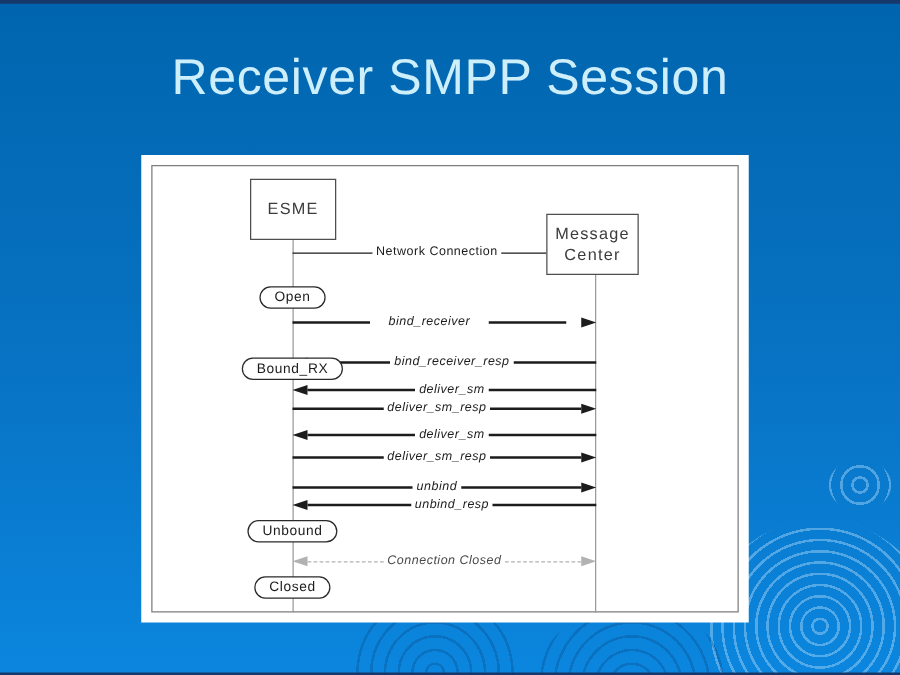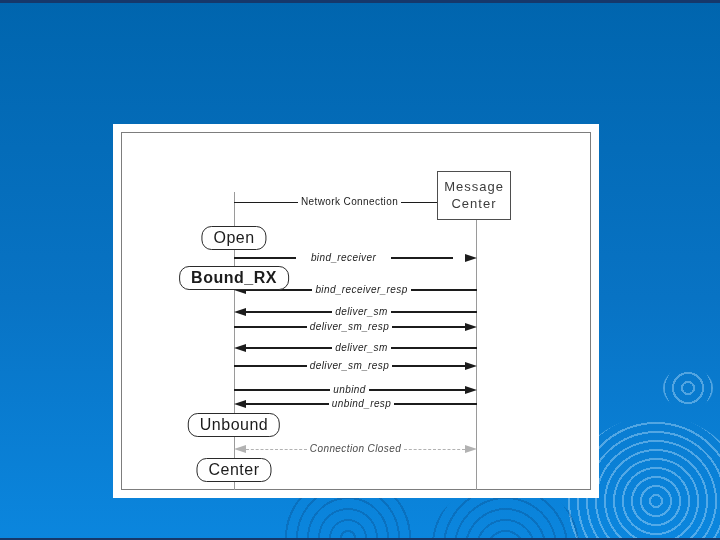--- a/index.html
+++ b/index.html
@@ -61,39 +61,41 @@
   .msg .ah.right { border-left:12px solid var(--ink); }
   .msg.dashed .seg { border-top:1px dashed var(--dash-gray); }
   .msg.dashed .lbl { color:#4a4a4a; }
   .msg.dashed .ah.left  { border-right-color:var(--dash-gray); }
   .msg.dashed .ah.right { border-left-color:var(--dash-gray); }
 
   
   .state {
     position:absolute; left:121px; transform:translate(-50%,-50%);
     background:#fff; border:1.5px solid #2a2a2a; border-radius:10px;
-    font-size:16px; color:var(--ink); padding:2px 11px; white-space:nowrap;
+    font-size:11px; color:var(--ink); padding:2px 11px; white-space:nowrap;
     z-index:4; letter-spacing:0.5px;
   }
 </style>
 </head>
 <body style="--bg-top: #0065ae; --bg-mid: #0873c4; --bg-bottom: #0b86de; --edge-dark: #16386b; --title-text: #cdeffc; --panel-bg: #ffffff; --ink: #1c1c1c; --ink-soft: #3c3c3c; --border-gray: #7d7d7d; --lifeline-gray: #9a9a9a; --dash-gray: #b2b2b2;">
 
 <div class="slide">
   <div class="edge-top"></div>
 
   <div class="ripple light r1"></div>
   <div class="ripple light r2"></div>
   <div class="ripple dark r3"></div>
   <div class="ripple dark r4"></div>
 
+  <h1 class="title">Receiver SMPP Session</h1>
 
   <div class="panel">
     <div class="frame"></div>
 
+    <div class="actor esme">ESME</div>
     <div class="actor mc">Message Center</div>
 
     <div class="lifeline esme"></div>
     <div class="lifeline mc"></div>
 
     <div>
         <div class="msg thin upright" style="top: 72px;">
           <span class="seg"></span>
           <span class="lbl">Network Connection</span>
           <span class="seg"></span>
@@ -150,20 +152,20 @@
         <div class="msg dashed" style="top: 319px;">
           <span class="ah left"></span>
           <span class="seg"></span>
           <span class="lbl">Connection Closed</span>
           <span class="seg"></span>
           <span class="ah right"></span>
         </div>
       </div>
     <div>
         <div class="state" style="top: 114px;">Open</div>
-        <div class="state" style="top: 154px; font-weight: bold;">Bound_RX</div>
+        <div class="state" style="top: 171px;">Bound_RX</div>
         <div class="state" style="top: 301px;">Unbound</div>
-        <div class="state" style="top: 346px;">Center</div>
+        <div class="state" style="top: 346px;">Closed</div>
       </div>
   </div>
 
   <div class="edge-bottom"></div>
 </div>
 
 </body></html>

